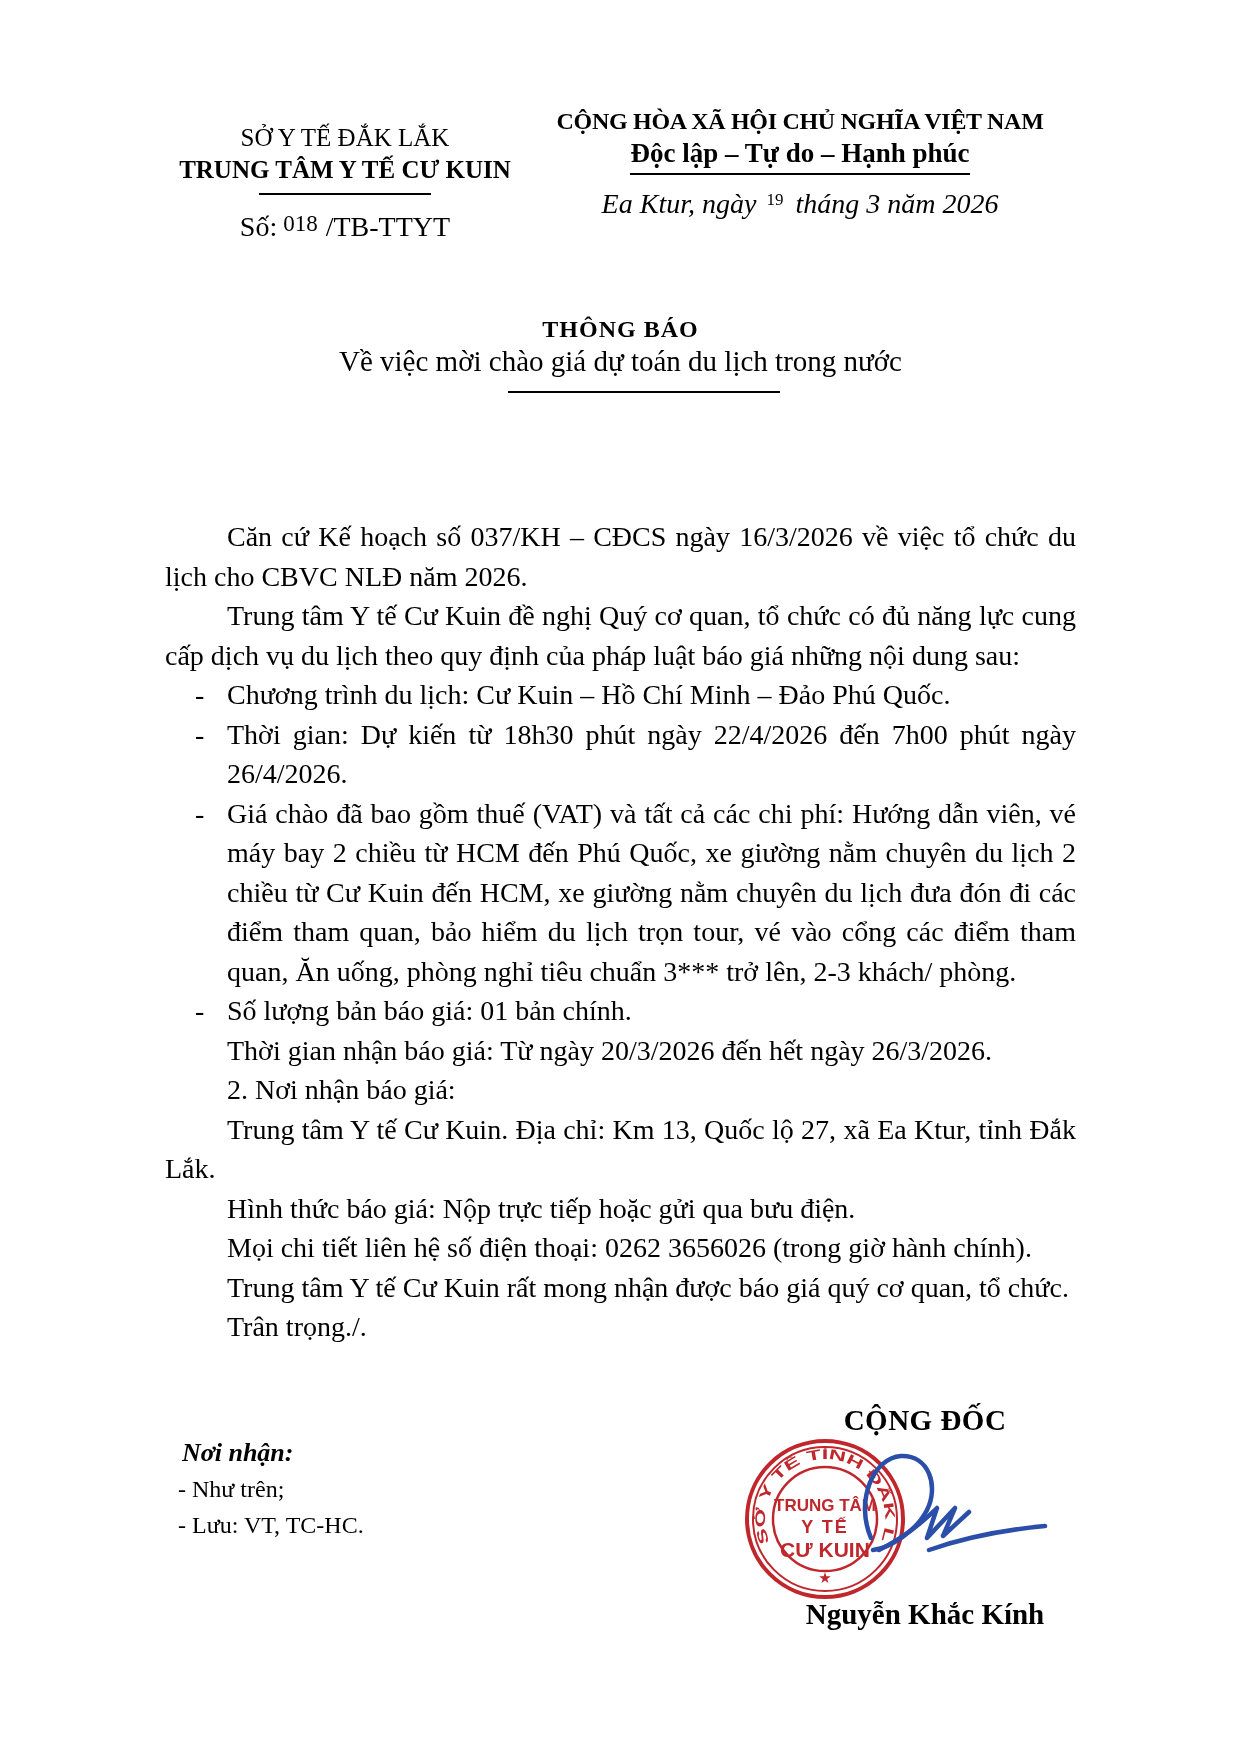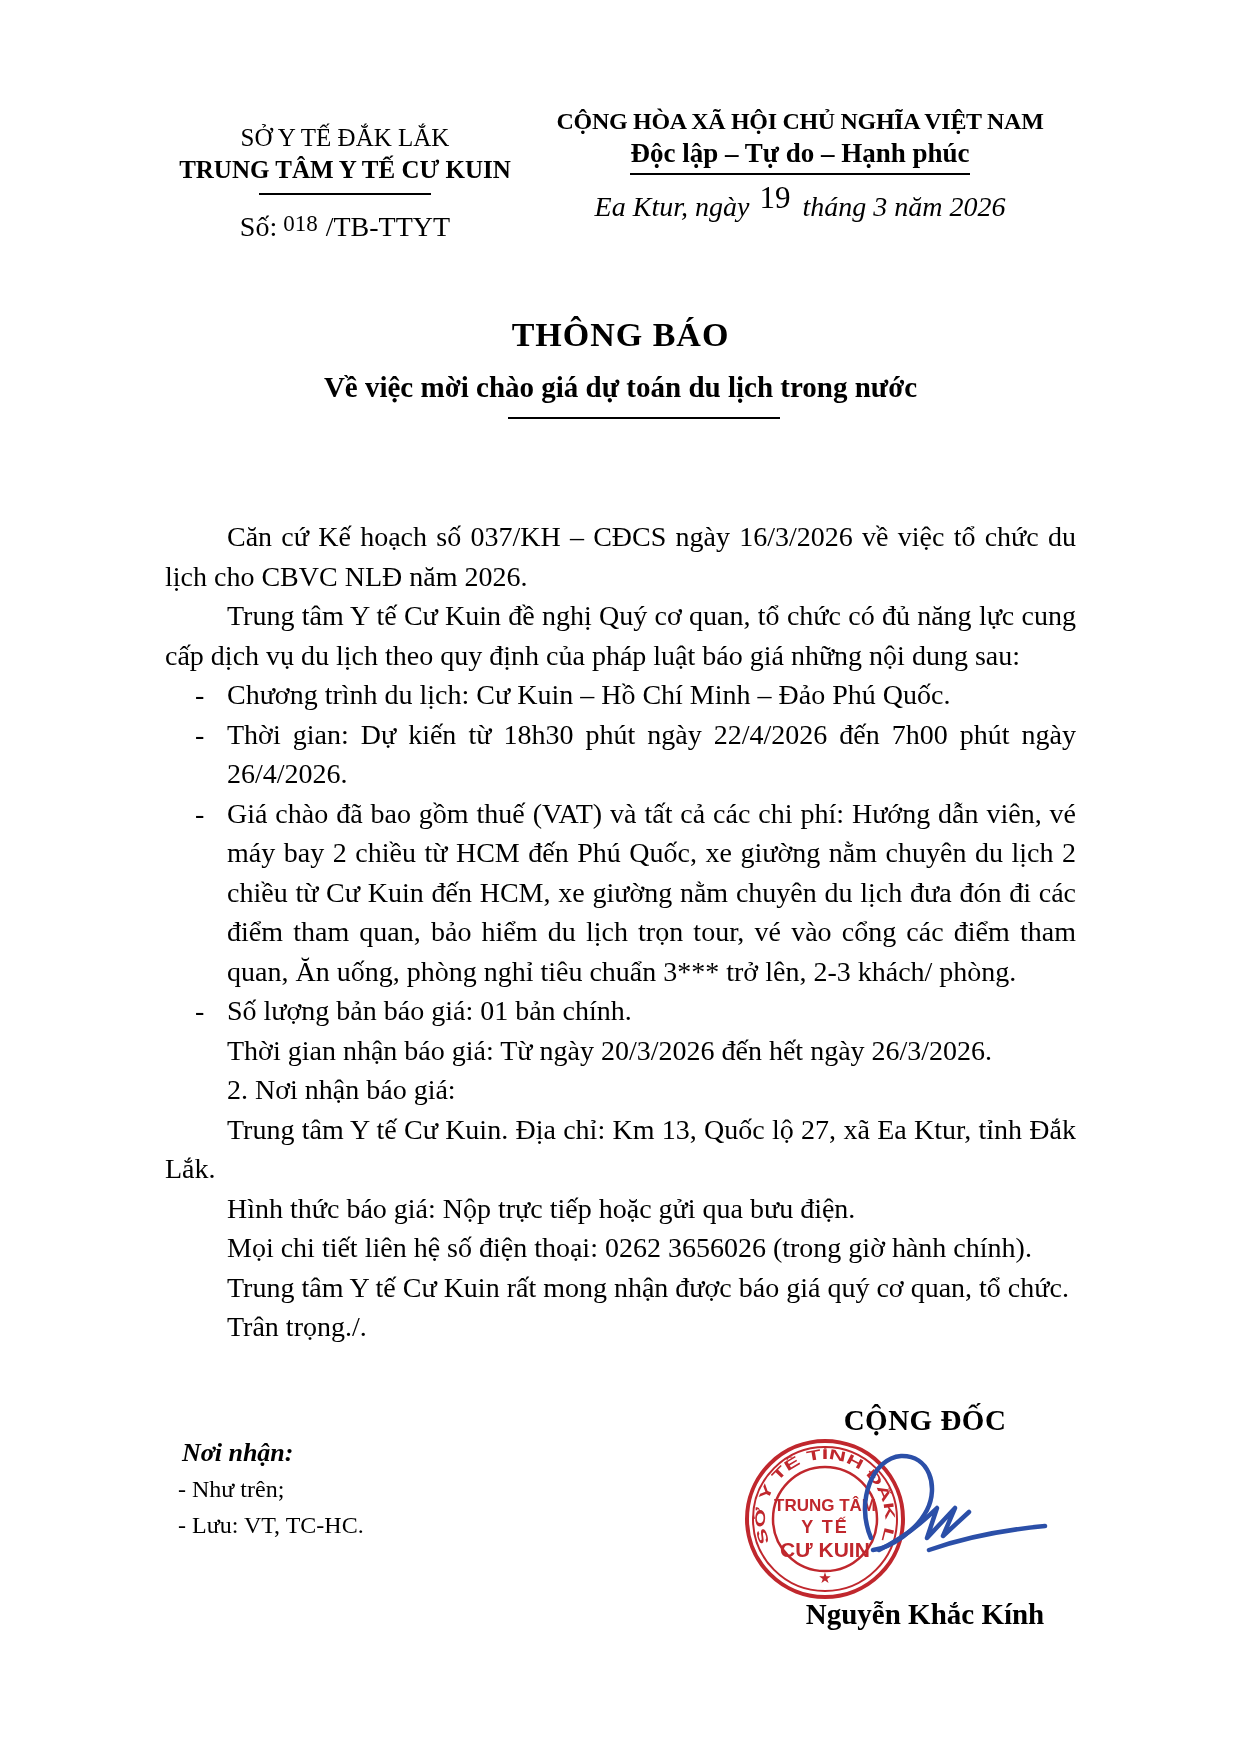--- a/index.html
+++ b/index.html
@@ -15,25 +15,25 @@
   .hl-1 { font-size:25px; }
   .hl-2 { font-size:25px; font-weight:bold; margin-top:4px; }
   .hl-rule { width:172px; border-top:2px solid #000; margin:9px auto 0; }
   .so-line { margin-top:16px; font-size:28px; }
   .so-value { font-size:23px; position:relative; top:-5px; margin:0 8px 0 6px; }
   .header-right { position:absolute; top:108px; left:555px; width:490px; text-align:center; }
   .hr-1 { font-size:24px; font-weight:bold; letter-spacing:-0.3px; }
   .hr-2 { display:inline-block; font-size:27px; font-weight:bold; margin-top:3px;
           border-bottom:2px solid #000; padding-bottom:4px; }
   .date-line { margin-top:13px; font-size:28px; font-style:italic; }
-  .date-day { font-style:normal; font-size:31px; position:relative; top:-8px; margin:0 12px 0 10px; }
+  .date-day { font-style:normal; font-size:17px; position:relative; top:-8px; margin:0 12px 0 10px; }
   
   .title-block { position:absolute; top:316px; left:0; width:100%; text-align:center; }
-  .title-main { font-size:34px; font-weight:bold; letter-spacing:1px; }
-  .title-sub { font-size:29px; font-weight:bold; margin-top:17px; }
+  .title-main { font-size:24px; font-weight:bold; letter-spacing:1px; }
+  .title-sub { font-size:29px; font-weight:normal; margin-top:2px; }
   .title-rule { width:272px; border-top:2px solid #000; margin:13px auto 0; margin-left:508px; }
   
   .salutation { position:absolute; top:436px; left:0; width:100%; text-align:center; font-size:28px; }
   .salutation .bold { font-weight:bold; }
   
   .body-text { position:absolute; top:517px; left:165px; width:911px;
                font-size:28px; line-height:39.5px; text-align:justify; }
   .body-text p { text-indent:62px; }
   ul.bullets { list-style:none; }
   ul.bullets li { display:flex; }

